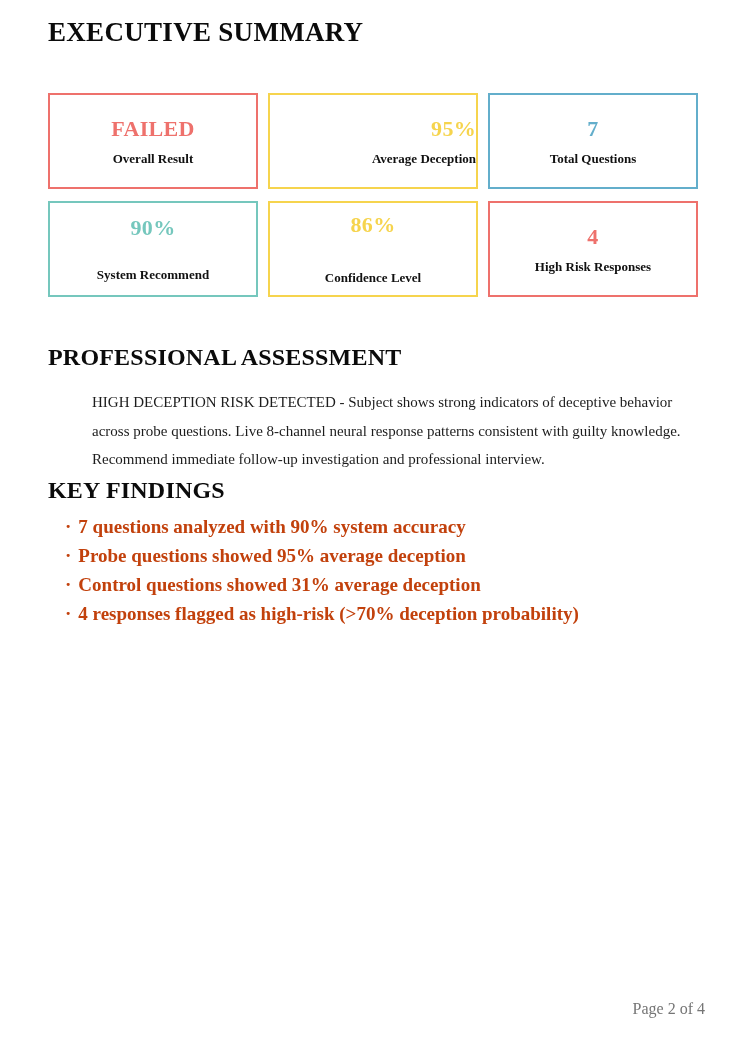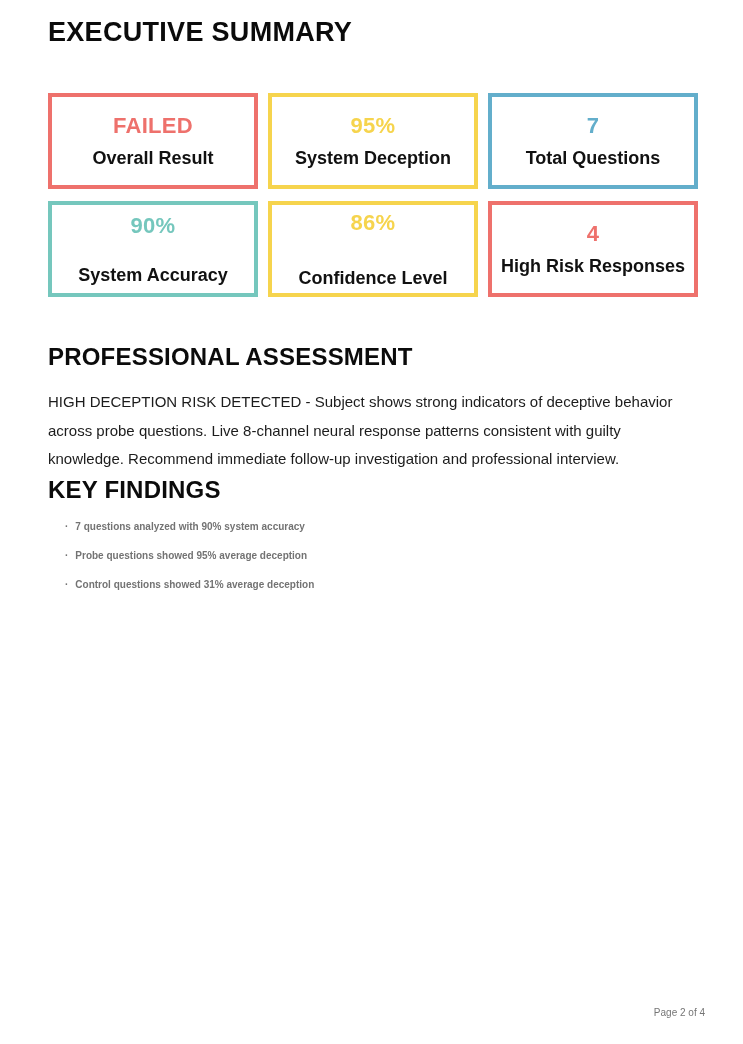--- a/index.html
+++ b/index.html
@@ -1,15 +1,15 @@
 <!DOCTYPE html>
 <html><head>
 <meta charset="utf-8">
 <style>
-  * { margin: 0; padding: 0; box-sizing: border-box; }
+  * { margin: 0; padding: 0; box-sizing: border-box; font-family: Liberation Serif, serif; }
   html, body { background: #ffffff; }
   body {
     width: 743px; height: 1044px;
     position: relative;
     overflow: hidden;
     font-family: "Liberation Sans", sans-serif;
     color: #111111;
   }
   .content { position: absolute; left: 48px; top: 0; width: 650px; }
 
@@ -24,95 +24,96 @@
 
   .cards {
     margin-top: 45px;
     display: grid;
     grid-template-columns: repeat(3, 1fr);
     column-gap: 10px;
     row-gap: 12px;
   }
   .card {
     height: 96px;
-    border: 4px solid #14b8a6;
+    border: 2px solid #14b8a6;
     background: #ffffff;
     display: flex;
     flex-direction: column;
     align-items: center;
     justify-content: center;
     gap: 9px;
     text-align: center;
   }
   .card .value { font-size: 22px; font-weight: bold; letter-spacing: 0.3px; }
-  .card .label { font-size: 18px; font-weight: bold; color: #111111; }
+  .card .label { font-size: 13px; font-weight: bold; color: #111111; }
 
   .section-heading {
     margin-top: 48px;
     font-size: 24px;
     font-weight: bold;
     line-height: 24px;
     letter-spacing: 0.2px;
     color: #0b0b0b;
   }
   .assessment-body {
     margin-top: 19px;
     font-size: 15px;
     line-height: 28.5px;
     color: #1c1c1c;
+    margin-left: 44px;
   }
   .section-heading.findings { margin-top: 4px; }
 
   .findings-list {
     margin-top: 10px;
     list-style: none;
     padding-left: 17px;
   }
   .findings-list li {
-    font-size: 10px;
+    font-size: 19px;
     font-weight: bold;
     line-height: 29px;
-    color: #737373;
+    color: #c2410c;
   }
   .bullet { margin-right: 7px; font-weight: bold; }
 
   .page-footer {
     position: absolute;
     right: 38px;
     bottom: 26px;
-    font-size: 10px;
+    font-size: 16px;
     color: #757575;
   }
 </style>
 </head>
 <body>
 
 <div class="content">
 
   <h1 class="title">EXECUTIVE SUMMARY</h1>
 
   <div class="cards" id="cards">
   <div class="card" style="border-color: rgb(238, 113, 108);">
     <span class="value" style="color: rgb(238, 113, 108);">FAILED</span>
     <span class="label">Overall Result</span>
   </div>
 
-  <div class="card" style="border-color: rgb(246, 212, 77);">
+  <div class="card" style="border-color: rgb(246, 212, 77); align-items: flex-end;">
     <span class="value" style="color: rgb(246, 212, 77);">95%</span>
-    <span class="label">System Deception</span>
+    <span class="label">Average Deception</span>
   </div>
 
   <div class="card" style="border-color: rgb(99, 174, 203);">
     <span class="value" style="color: rgb(99, 174, 203);">7</span>
     <span class="label">Total Questions</span>
   </div>
 
   <div class="card" style="border-color: rgb(117, 199, 189); gap: 26px;">
     <span class="value" style="color: rgb(117, 199, 189);">90%</span>
-    <span class="label">System Accuracy</span>
+    <span class="label">System Recommend</span>
   </div>
 
   <div class="card" style="border-color: rgb(246, 212, 77); gap: 32px;">
     <span class="value" style="color: rgb(246, 212, 77);">86%</span>
     <span class="label">Confidence Level</span>
   </div>
 
   <div class="card" style="border-color: rgb(238, 113, 108);">
     <span class="value" style="color: rgb(238, 113, 108);">4</span>
     <span class="label">High Risk Responses</span>
@@ -126,17 +127,18 @@
   <h2 class="section-heading findings">KEY FINDINGS</h2>
 
   <ul class="findings-list" id="findings">
   <li><span class="bullet">·</span><span class="finding-text">7 questions analyzed with 90% system accuracy</span></li>
 
 
   <li><span class="bullet">·</span><span class="finding-text">Probe questions showed 95% average deception</span></li>
 
   <li><span class="bullet">·</span><span class="finding-text">Control questions showed 31% average deception</span></li>
 
+  <li><span class="bullet">·</span><span class="finding-text">4 responses flagged as high-risk (&gt;70% deception probability)</span></li>
 </ul>
 
 </div>
 
 <div class="page-footer">Page 2 of 4</div>
 
 </body></html>

